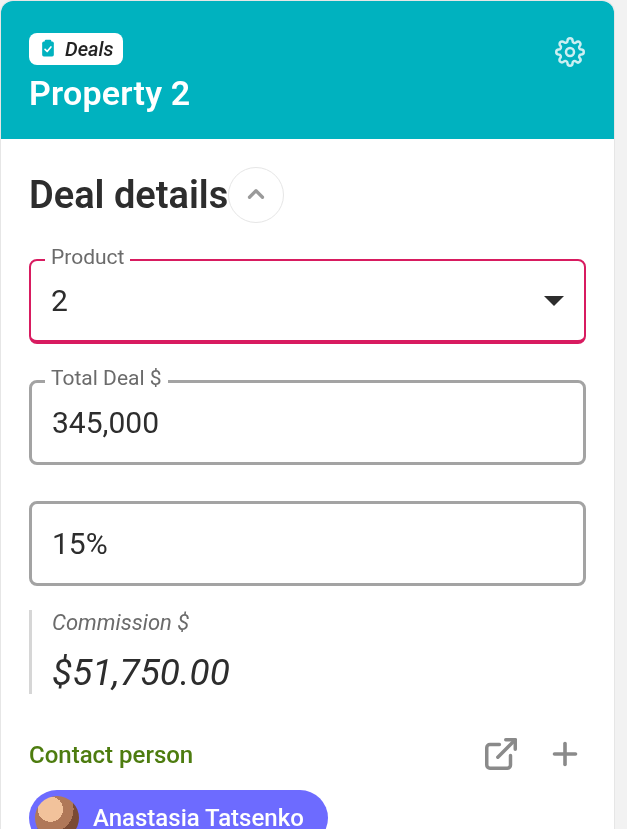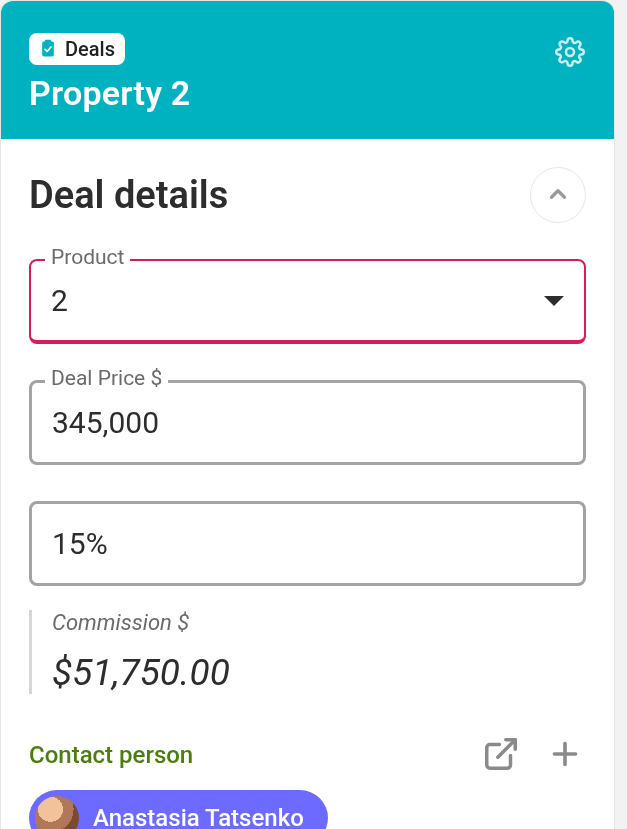--- a/index.html
+++ b/index.html
@@ -23,20 +23,21 @@
       border-radius: 12px 12px 0 0;
       position: relative;
     }
     .badge {
       display: inline-flex;
       align-items: center;
       background: #fff;
       border-radius: 8px;
       padding: 4px 10px 4px 8px;
       gap: 6px;
+      font-style: italic;
     }
     .badge-icon-wrap {
       width: 22px; height: 22px;
       display: flex; align-items: center; justify-content: center;
     }
     .badge-text {
       font-size: 20px;
       font-weight: 500;
       color: #222;
     }
@@ -60,21 +61,20 @@
       font-weight: 600;
       letter-spacing: 0.2px;
     }
     .body {
       padding: 28px 28px 18px 28px;
       background: #fff;
     }
     .section-head {
       display: flex;
       align-items: center;
-      justify-content: space-between;
     }
     .section-title {
       font-size: 38px;
       font-weight: 600;
       color: #2d2d2d;
     }
     .collapse-btn {
       width: 56px; height: 56px;
       border-radius: 50%;
       border: 1px solid #e6e6e6;
@@ -226,21 +226,21 @@
     <div class="field dropdown">
       <div class="field-label">Product</div>
       <div class="field-box">
         <span>2</span>
         <span class="caret-down"></span>
       </div>
     </div>
 
     
     <div class="field">
-      <div class="field-label">Deal Price $</div>
+      <div class="field-label">Total Deal $</div>
       <div class="field-box">
         <span>345,000</span>
       </div>
     </div>
 
     
     <div class="field">
       <div class="field-box">
         <span>15%</span>
       </div>

